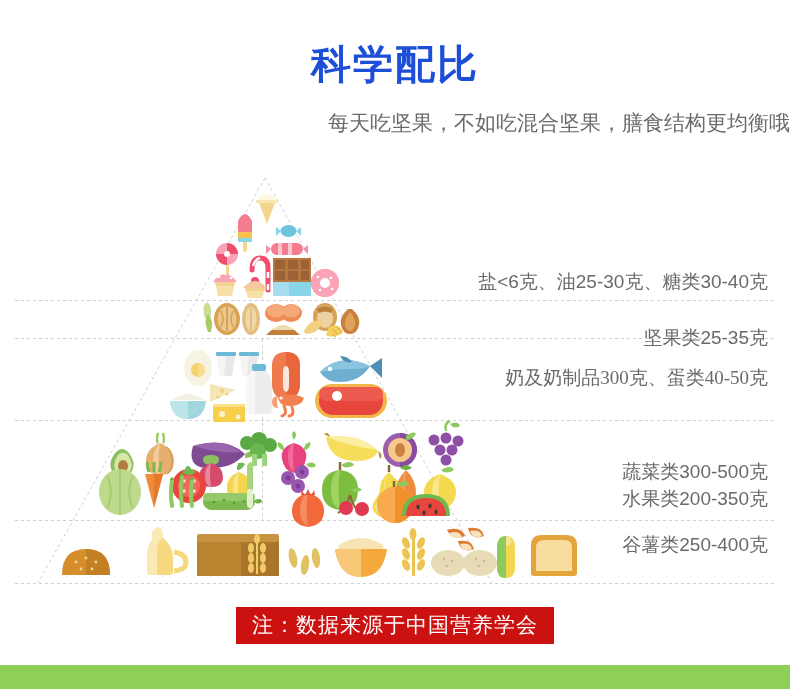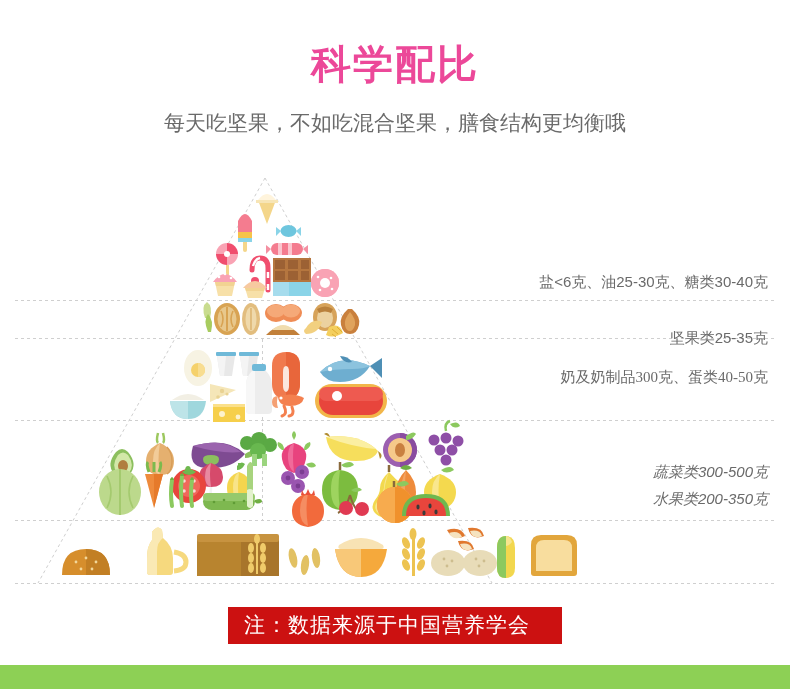--- a/index.html
+++ b/index.html
@@ -8,47 +8,47 @@
     background:#ffffff;
     font-family:"Liberation Sans","DejaVu Sans",sans-serif;
     position:relative;overflow:hidden;
   }
   .stage{position:absolute;left:0;top:0;width:790px;height:689px;}
 
   
   .title{
     position:absolute;left:0;top:40px;width:790px;
     text-align:center;font-size:40px;font-weight:bold;
-    color:#ec4899;letter-spacing:2px;line-height:48px;
+    color:#1d4ed8;letter-spacing:2px;line-height:48px;
   }
   .subtitle{
     position:absolute;left:0;top:108px;width:790px;
-    text-align:center;font-size:21px;color:#6a6a6a;line-height:30px;
+    text-align:right;font-size:21px;color:#6a6a6a;line-height:30px;
   }
 
   
   .pyramid-wrap{position:absolute;left:0;top:0;width:790px;height:689px;}
   svg.pyr{position:absolute;left:0;top:0;}
 
   
   .label{
     position:absolute;right:22px;text-align:right;
-    color:#6a6a6a;font-size:15px;line-height:27px;white-space:nowrap;
+    color:#6a6a6a;font-size:19px;line-height:27px;white-space:nowrap;
   }
   .l1{top:268px;}
   .l2{top:308px;margin-top:16px;}
   .l3{top:364px;font-family:Liberation Serif, serif;}
-  .l4{top:458px;font-style:italic;}
+  .l4{top:458px;}
   .l5{top:531px;}
 
   
   .note{
     position:absolute;left:50%;transform:translateX(-50%);
     top:607px;background:#cc1111;color:#ffffff;
-    font-size:21px;line-height:31px;padding:2px 32px 4px 16px;
+    font-size:21px;line-height:31px;padding:2px 16px 4px 16px;
     letter-spacing:1px;white-space:nowrap;
   }
 
   
   .greenbar{
     position:absolute;left:0;top:665px;width:790px;height:24px;
     background:#8dd055;
   }
 </style>
 </head>
@@ -614,19 +614,20 @@
     <div>坚果类25-35克</div>
   </div>
   <div class="label l3">
     <div>奶及奶制品300克、蛋类40-50克</div>
   </div>
   <div class="label l4">
     <div>蔬菜类300-500克</div>
     <div>水果类200-350克</div>
   </div>
   <div class="label l5">
+    <div>谷薯类250-400克</div>
   </div>
 
   <div class="note">注：数据来源于中国营养学会</div>
 
   <div class="greenbar"></div>
 
 </div>
 
 </body></html>

